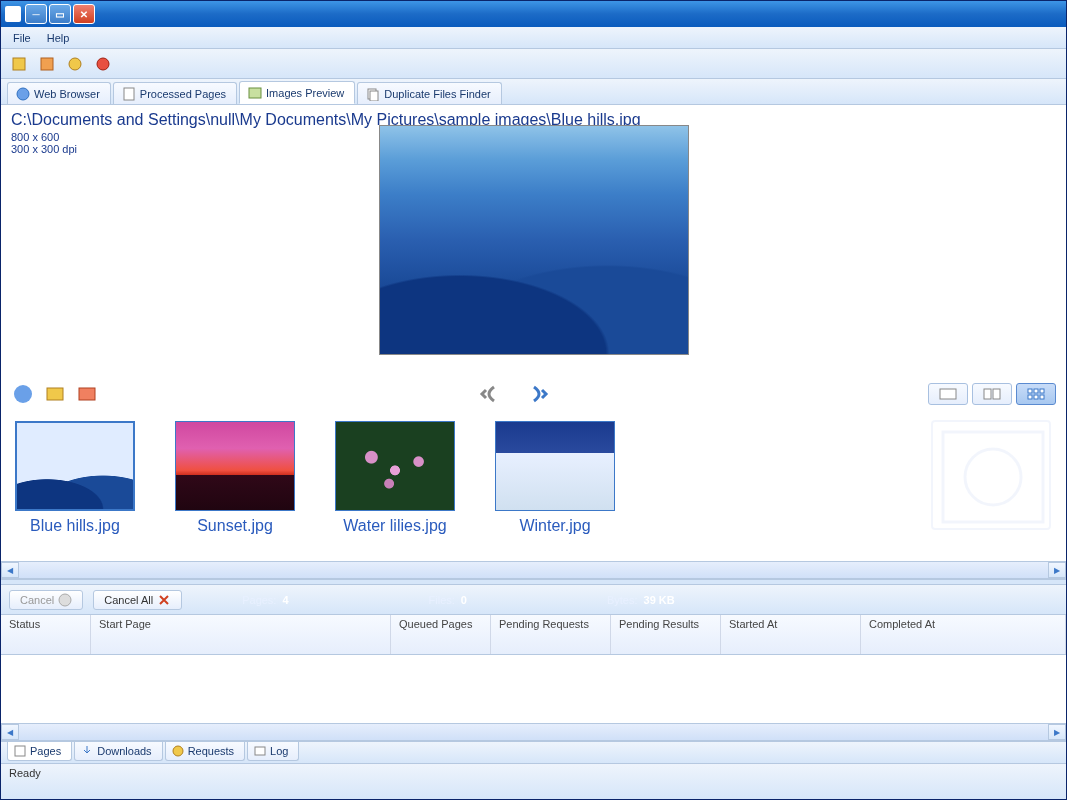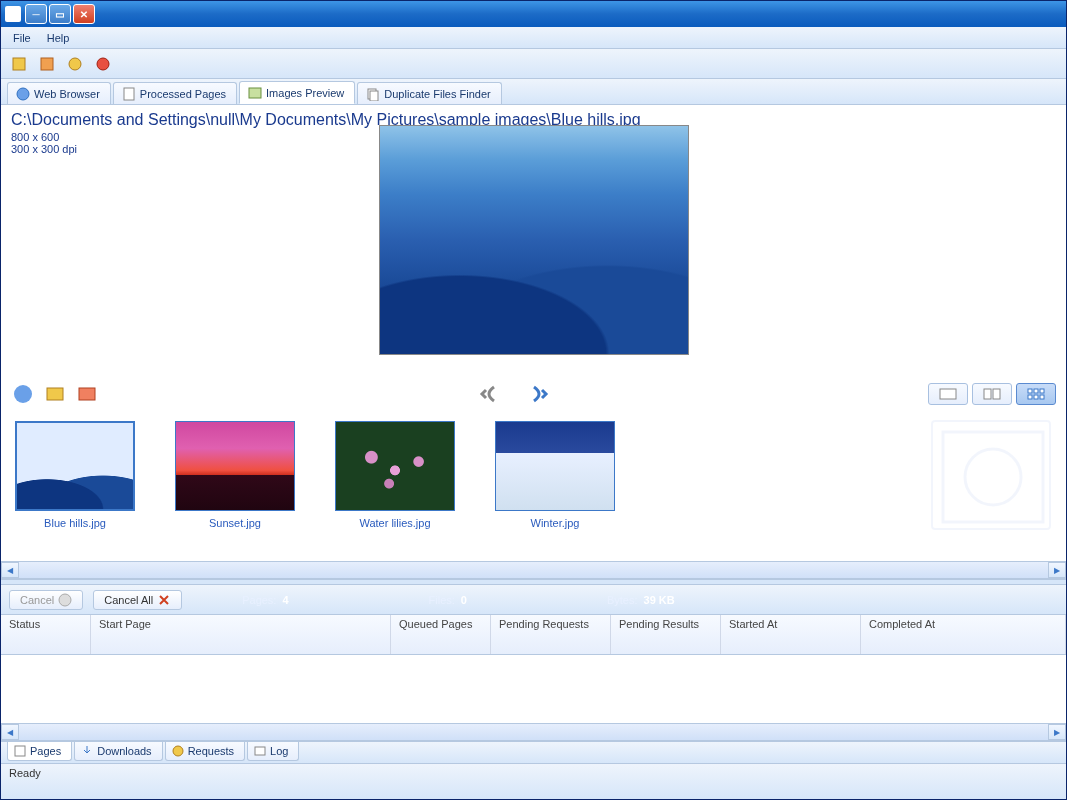--- a/index.html
+++ b/index.html
@@ -38,21 +38,21 @@
 .thumb-tb-mid { flex: 1; display: flex; justify-content: center; gap: 20px; }
 .thumb-tb-right { display: flex; gap: 4px; }
 .nav-arrow { width: 28px; height: 24px; cursor: pointer; display: flex; align-items: center; justify-content: center; }
 .view-btn { width: 40px; height: 22px; border: 1px solid #a8c0e0; background: linear-gradient(#f7faff,#e6eefc); border-radius: 3px; cursor: pointer; display: flex; align-items: center; justify-content: center; }
 .view-btn.active { background: linear-gradient(#c8dcf8,#a8c8f0); border-color: #5a8ad0; }
 
 .thumbs { display: flex; gap: 40px; padding: 8px 14px 8px 14px; background: #fff; height: 148px; }
 .thumb { display: flex; flex-direction: column; align-items: center; cursor: pointer; }
 .thumb-img { width: 120px; height: 90px; border: 1px solid #3c78c8; padding: 2px; }
 .thumb.sel .thumb-img { border: 2px solid #3c78c8; background: #e0ecff; }
-.thumb-label { margin-top: 6px; color: #2a5bbd; font-size: 11px; }
+.thumb-label { margin-top: 6px; color: #2a5bbd; font-size: 16px; }
 
 .watermark { position: absolute; right: 16px; top: 420px; width: 120px; height: 110px; border: 2px solid #e0e8f8; border-radius: 4px; opacity: 0.4; }
 
 .hscroll { height: 18px; background: linear-gradient(#e6eefc,#d0e0f8); border-top: 1px solid #b5c8e0; border-bottom: 1px solid #b5c8e0; display: flex; }
 .hscroll-btn { width: 18px; background: linear-gradient(#f0f6ff,#d6e6f9); border: 1px solid #b5c8e0; cursor: pointer; display:flex;align-items:center;justify-content:center;font-size:8px;color:#3c78c8; }
 .hscroll-track { flex: 1; }
 
 .splitter { height: 6px; background: #d6e6f9; border-top: 1px solid #b5c8e0; border-bottom: 1px solid #b5c8e0; cursor: ns-resize; }
 
 .bottom-panel { flex: 1; display: flex; flex-direction: column; background: #f9a8d4; }

